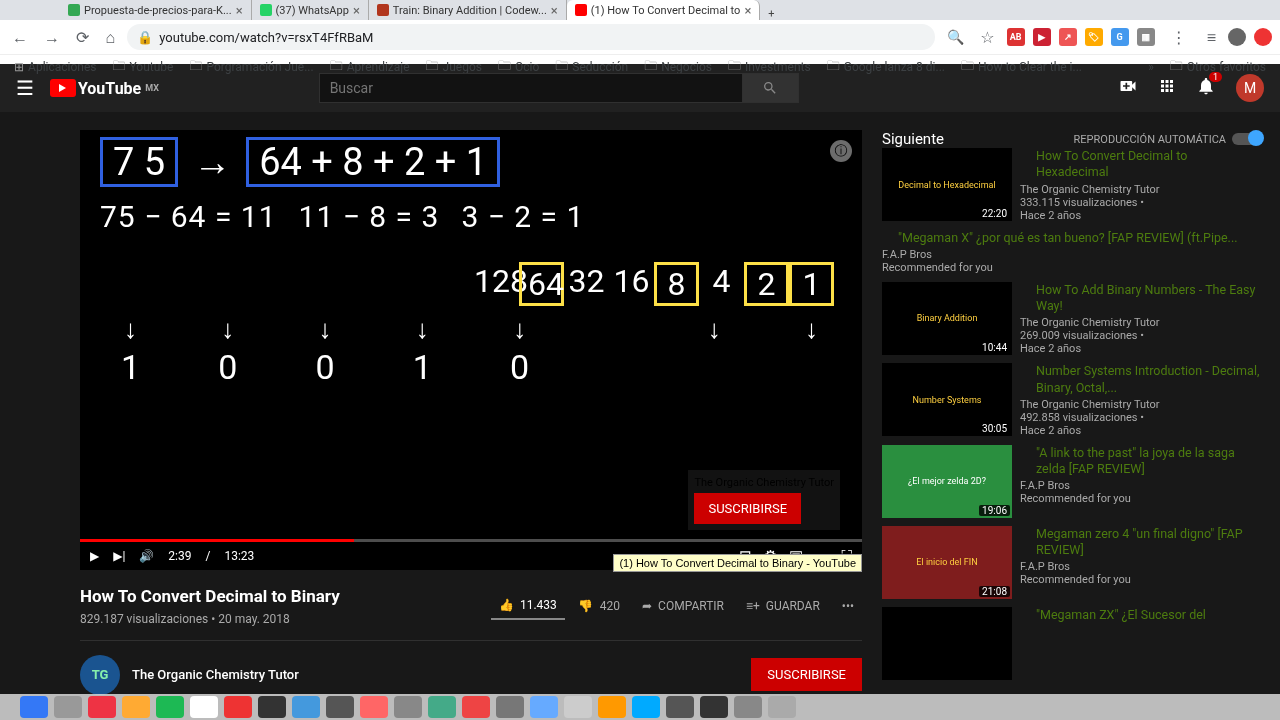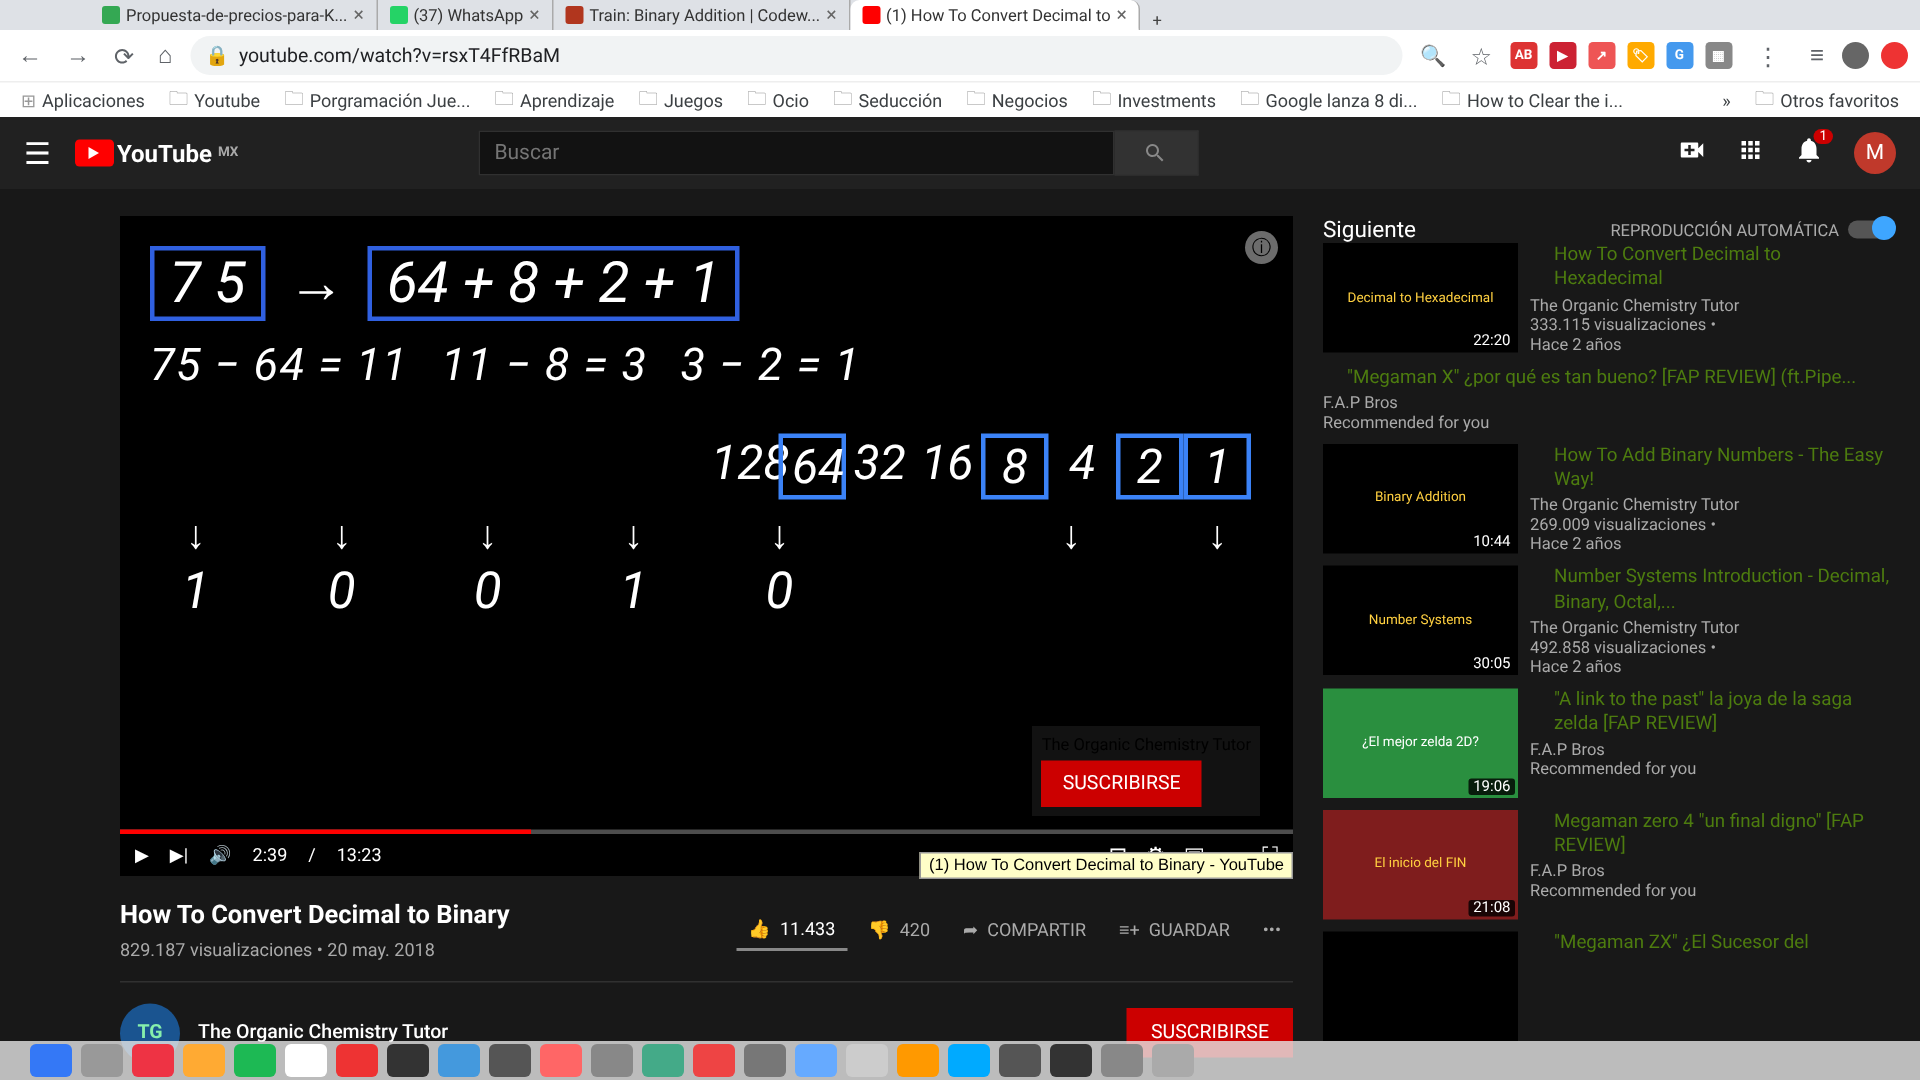--- a/index.html
+++ b/index.html
@@ -1,19 +1,19 @@
 <!DOCTYPE html>
 <html><head>
 <meta charset="utf-8">
 <style>
 * { margin: 0; padding: 0; box-sizing: border-box; font-family: Roboto, Arial, sans-serif; }
 body { background: #181818; width: 1280px; height: 720px; overflow: hidden; }
 
 
-.browser-chrome { background: #737373; height: 78px; }
+.browser-chrome { background: #737373; height: 64px; }
 .tabs-row { display: flex; height: 20px; background: #dee1e6; align-items: end; padding-left: 60px; font-size: 11px; color: #333; }
 .tab { display: flex; align-items: center; padding: 2px 8px; border-right: 1px solid #aaa; max-width: 210px; height: 20px; gap: 4px; }
 .tab.active { background: #fff; border-radius: 6px 6px 0 0; }
 .tab-close { color: #666; font-size: 13px; margin-left: auto; cursor: pointer; }
 .tab-fav { width: 12px; height: 12px; border-radius: 2px; background: #888; flex-shrink: 0; }
 .tab-text { white-space: nowrap; overflow: hidden; text-overflow: ellipsis; }
 .new-tab { padding: 0 8px; color: #444; }
 
 .addr-row { display: flex; align-items: center; height: 34px; background: #fff; padding: 0 8px; gap: 8px; }
 .nav-btn { color: #5f6368; font-size: 16px; padding: 4px; cursor: pointer; }
@@ -40,27 +40,27 @@
 .yt-avatar { width: 28px; height: 28px; border-radius: 50%; background: #c0392b; color: #fff; display: flex; align-items: center; justify-content: center; font-size: 14px; }
 .badge { position: absolute; top: -4px; right: -6px; background: #c00; color: #fff; font-size: 9px; border-radius: 8px; padding: 0 4px; }
 
 
 .yt-body { display: flex; padding: 18px 18px 0 80px; gap: 20px; height: calc(720px - 78px - 48px); overflow: hidden; }
 .left { flex: 1; min-width: 0; }
 .right { width: 380px; }
 
 
 .player { background: #000; aspect-ratio: 16/9; position: relative; }
-.player-content { position: absolute; inset: 0; padding: 15px 20px; color: #fff; font-family: 'Comic Sans MS', cursive; font-style: italic; }
+.player-content { position: absolute; inset: 0; padding: 2px 20px; color: #fff; font-family: 'Comic Sans MS', cursive; }
 .line1 { display: flex; align-items: center; gap: 15px; font-size: 38px; margin: 5px 0 12px; }
 .bluebox { border: 3px solid #3060e0; padding: 0 10px; }
 .line2 { font-size: 30px; letter-spacing: 1px; margin-bottom: 28px; display: flex; gap: 22px;}
 .bits { display: flex; justify-content: flex-end; padding: 0 8px; font-size: 32px; }
 .bit { text-align: center; width: 45px; }
-.redbox { border: 3px solid #3b82f6; padding: 0 6px; }
+.redbox { border: 3px solid #fde047; padding: 0 6px; }
 .arrows { display: flex; justify-content: space-between; padding: 0 8px; font-size: 26px; margin: 8px 0 2px; }
 .arrows span { width: 45px; text-align: center; }
 .vals { display: flex; justify-content: space-between; padding: 0 8px; font-size: 34px; }
 .vals span { width: 45px; text-align: center; }
 .sub-overlay { position: absolute; right: 22px; bottom: 40px; background: rgba(20,20,20,0.9); padding: 6px; font-size: 11px; font-family: Arial; }
 .sub-btn { background: #c00; color: #fff; border: none; padding: 8px 14px; font-size: 13px; margin-top: 4px; cursor: pointer; }
 .info-circle { position: absolute; top: 10px; right: 10px; width: 22px; height: 22px; border-radius: 50%; background: rgba(180,180,180,0.6); color: #000; font-size: 13px; display: flex; align-items: center; justify-content: center; }
 
 .progress { position: absolute; bottom: 28px; left: 0; right: 0; height: 3px; background: rgba(255,255,255,0.3); }
 .progress-fill { height: 100%; width: 35%; background: #f00; }

